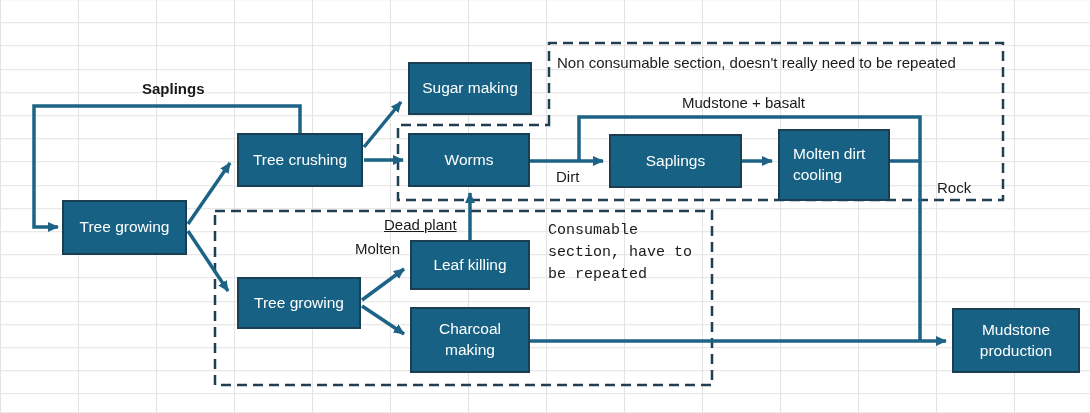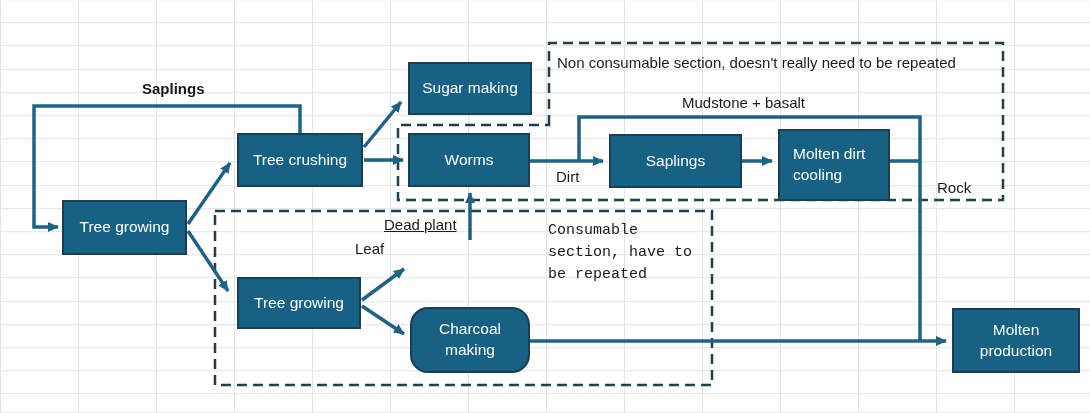--- a/index.html
+++ b/index.html
@@ -101,34 +101,35 @@
   <div class="node" style="left:408px;top:62px;width:124px;height:53px;">Sugar making</div>
 
   <div class="node" style="left:408px;top:133px;width:122px;height:54px;">Worms</div>
 
   <div class="node" style="left:609px;top:134px;width:133px;height:54px;">Saplings</div>
 
   <div class="node left-align" style="left:778px;top:129px;width:112px;height:72px;">Molten dirt cooling</div>
 
   <div class="node" style="left:237px;top:277px;width:124px;height:52px;">Tree growing</div>
 
+  <div class="node" style="left:410px;top:240px;width:120px;height:50px;">Leaf killing</div>
 
-  <div class="node" style="left:410px;top:307px;width:120px;height:66px;padding:0 16px;border-radius:18px;">Charcoal making</div>
+  <div class="node" style="left:410px;top:307px;width:120px;height:66px;padding:0 16px;">Charcoal making</div>
 
-  <div class="node" style="left:952px;top:308px;width:128px;height:65px;">Molten production</div>
+  <div class="node" style="left:952px;top:308px;width:128px;height:65px;">Mudstone production</div>
 
   <div class="flabel" style="left:142px;top:78px;font-weight:bold;">Saplings</div>
 
   <div class="flabel" style="left:557px;top:52px;">Non consumable section, doesn't really need to be repeated</div>
 
   <div class="flabel" style="left:682px;top:92px;">Mudstone + basalt</div>
 
   <div class="flabel" style="left:556px;top:166px;">Dirt</div>
 
   <div class="flabel" style="left:925px;top:177px;margin-left:12px;">Rock</div>
 
   <div class="flabel" style="left:384px;top:214px;text-decoration:underline;">Dead plant</div>
 
-  <div class="flabel" style="left:355px;top:238px;">Leaf</div>
+  <div class="flabel" style="left:355px;top:238px;">Molten</div>
 
   <div class="flabel wrap" style="left:548px;top:220px;width:166px;">Consumable section, have to be repeated</div>
 
 </div>
 
 </body></html>

